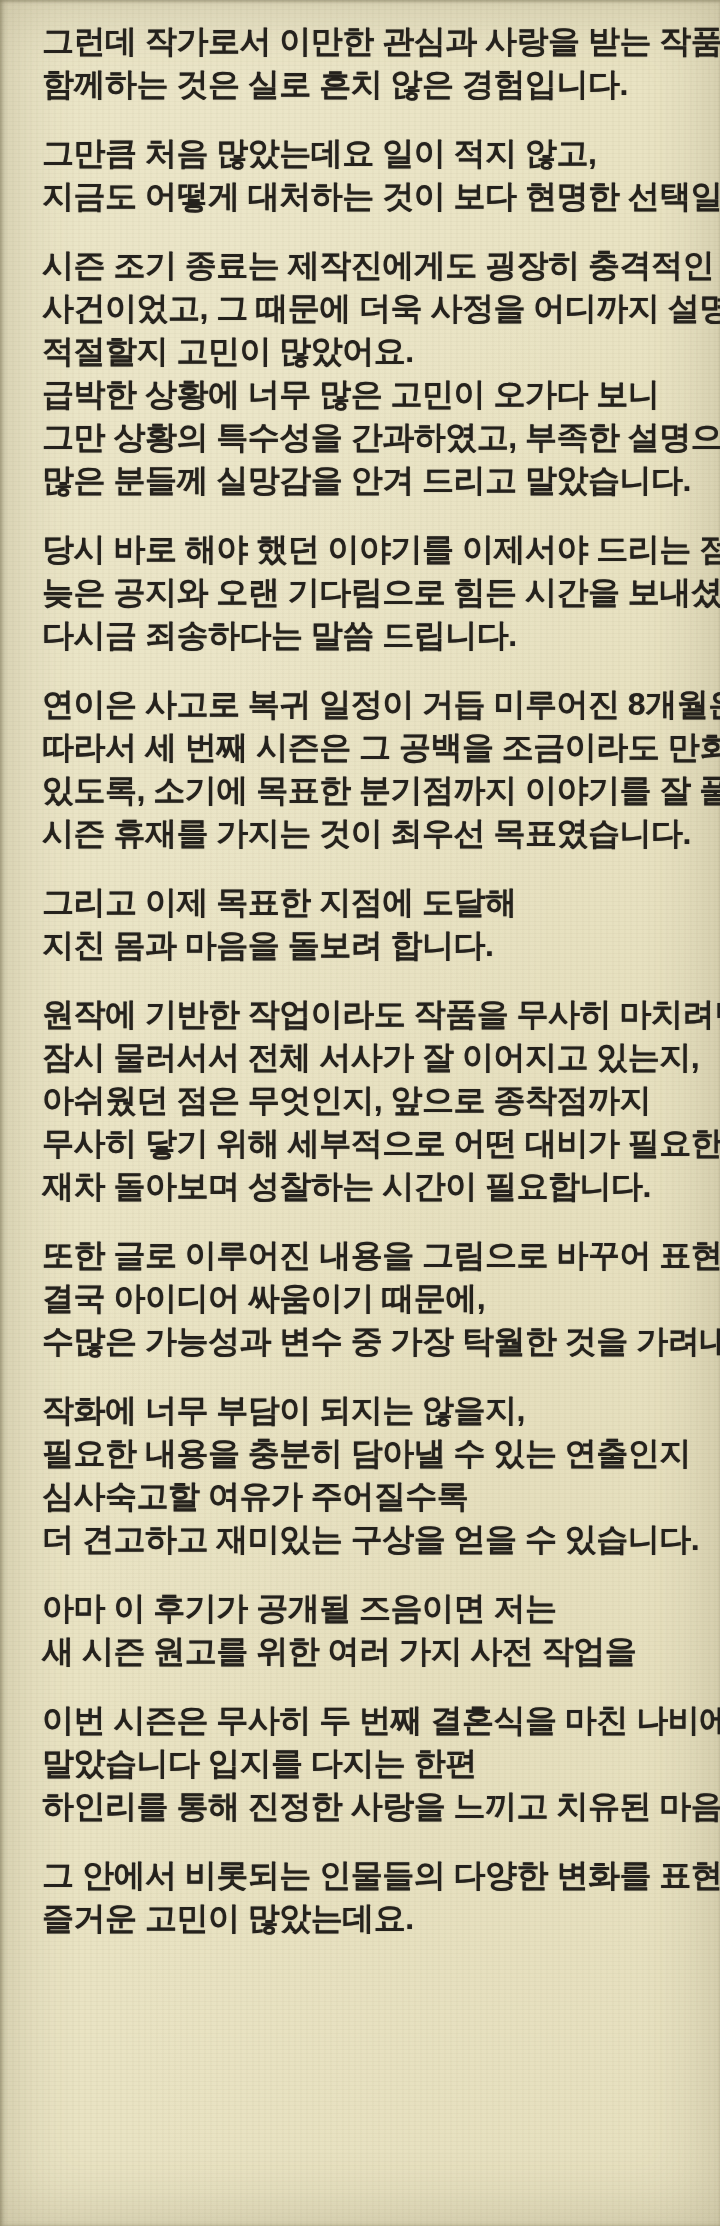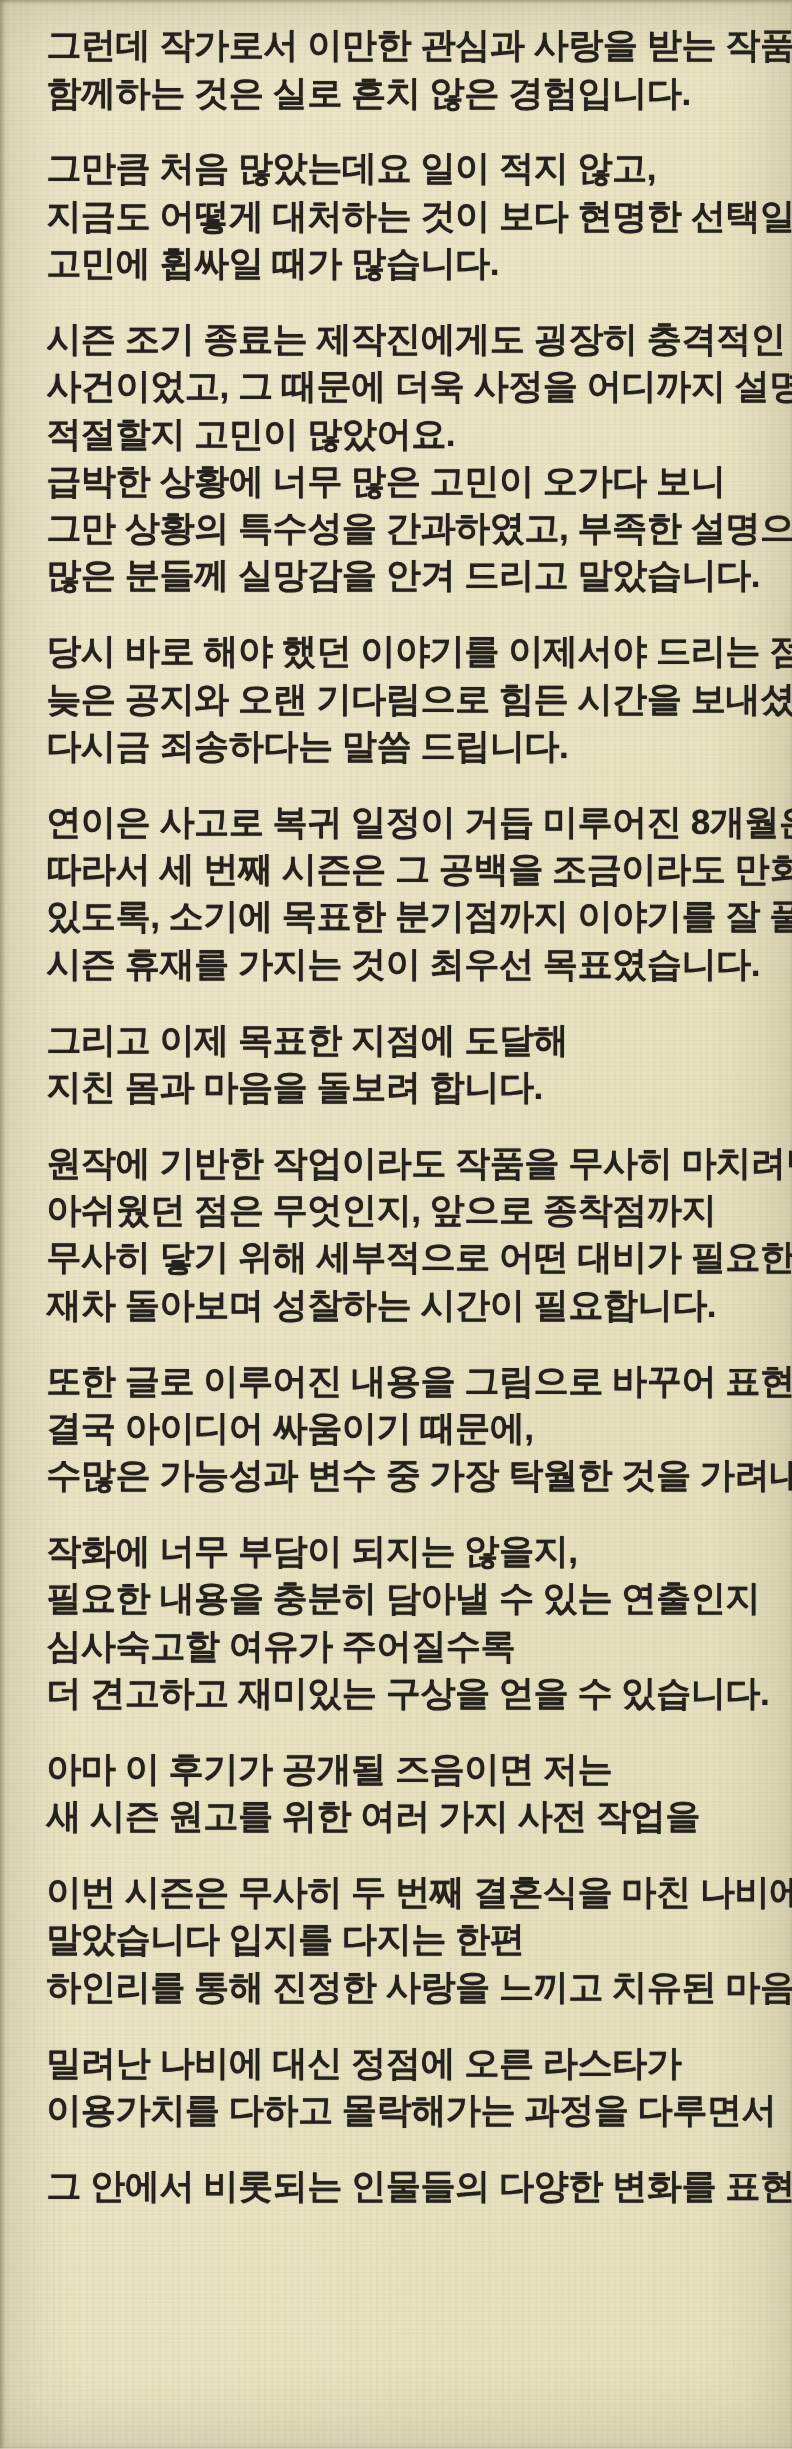--- a/index.html
+++ b/index.html
@@ -54,21 +54,20 @@
 
 <div class="paper">
   <div class="text-column">
       <p class="para">
         <span class="line">그런데 작가로서 이만한 관심과 사랑을 받는 작품과</span>
         <span class="line">함께하는 것은 실로 흔치 않은 경험입니다.</span>
       </p>
       <p class="para">
         <span class="line">그만큼 처음 많았는데요 일이 적지 않고,</span>
         <span class="line">지금도 어떻게 대처하는 것이 보다 현명한 선택일지</span>
-        <span class="line">고민에 휩싸일 때가 많습니다.</span>
       </p>
       <p class="para">
         <span class="line">시즌 조기 종료는 제작진에게도 굉장히 충격적인</span>
         <span class="line">사건이었고, 그 때문에 더욱 사정을 어디까지 설명하는 것이</span>
         <span class="line">적절할지 고민이 많았어요.</span>
         <span class="line">급박한 상황에 너무 많은 고민이 오가다 보니</span>
         <span class="line">그만 상황의 특수성을 간과하였고, 부족한 설명으로</span>
         <span class="line">많은 분들께 실망감을 안겨 드리고 말았습니다.</span>
       </p>
       <p class="para">
@@ -81,20 +80,21 @@
         <span class="line">따라서 세 번째 시즌은 그 공백을 조금이라도 만회할 수</span>
         <span class="line">있도록, 소기에 목표한 분기점까지 이야기를 잘 풀어낸 뒤</span>
         <span class="line">시즌 휴재를 가지는 것이 최우선 목표였습니다.</span>
       </p>
       <p class="para">
         <span class="line">그리고 이제 목표한 지점에 도달해</span>
         <span class="line">지친 몸과 마음을 돌보려 합니다.</span>
       </p>
       <p class="para">
         <span class="line">원작에 기반한 작업이라도 작품을 무사히 마치려면,</span>
+        <span class="line">잠시 물러서서 전체 서사가 잘 이어지고 있는지,</span>
         <span class="line">아쉬웠던 점은 무엇인지, 앞으로 종착점까지</span>
         <span class="line">무사히 닿기 위해 세부적으로 어떤 대비가 필요한지</span>
         <span class="line">재차 돌아보며 성찰하는 시간이 필요합니다.</span>
       </p>
       <p class="para">
         <span class="line">또한 글로 이루어진 내용을 그림으로 바꾸어 표현하는 것도</span>
         <span class="line">결국 아이디어 싸움이기 때문에,</span>
         <span class="line">수많은 가능성과 변수 중 가장 탁월한 것을 가려내고</span>
       </p>
       <p class="para">
@@ -106,20 +106,17 @@
       <p class="para">
         <span class="line">아마 이 후기가 공개될 즈음이면 저는</span>
         <span class="line">새 시즌 원고를 위한 여러 가지 사전 작업을</span>
       </p>
       <p class="para">
         <span class="line">이번 시즌은 무사히 두 번째 결혼식을 마친 나비에가</span>
         <span class="line">말았습니다 입지를 다지는 한편</span>
         <span class="line">하인리를 통해 진정한 사랑을 느끼고 치유된 마음을</span>
       </p>
       <p class="para">
-        <span class="line">밀려난 나비에 대신 정점에 오른 라스타가</span>
-        <span class="line">이용가치를 다하고 몰락해가는 과정을 다루면서</span>
-      </p>
-      <p class="para">
         <span class="line">그 안에서 비롯되는 인물들의 다양한 변화를 표현하기 위해</span>
+        <span class="line">즐거운 고민이 많았는데요.</span>
       </p>
     </div>
 </div>
 
 </body></html>

